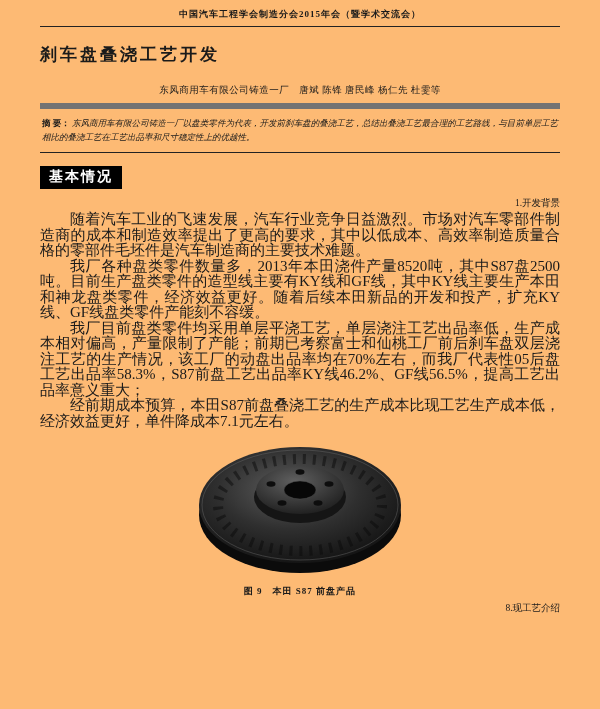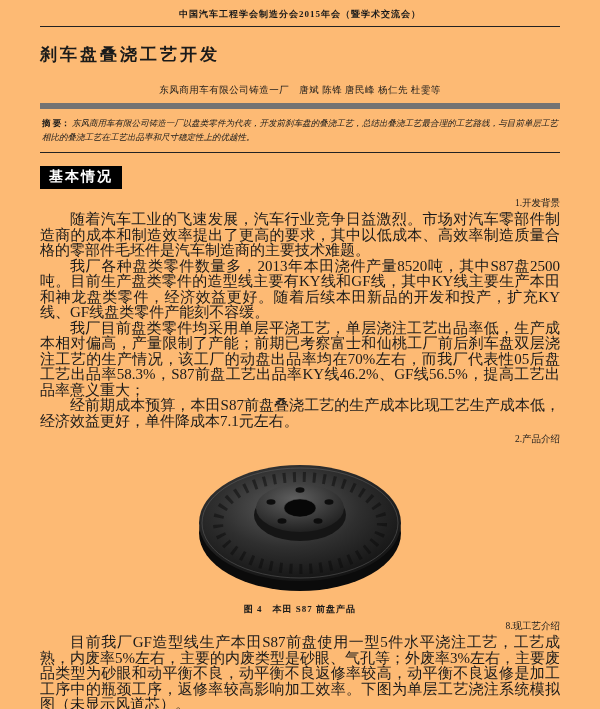--- a/index.html
+++ b/index.html
@@ -118,21 +118,20 @@
     <span class="section-heading">基本情况</span>
   </div>
 
   <div class="subheading">1.开发背景</div>
 
   <p class="para">随着汽车工业的飞速发展，汽车行业竞争日益激烈。市场对汽车零部件制造商的成本和制造效率提出了更高的要求，其中以低成本、高效率制造质量合格的零部件毛坯件是汽车制造商的主要技术难题。</p>
   <p class="para">我厂各种盘类零件数量多，2013年本田浇件产量8520吨，其中S87盘2500吨。目前生产盘类零件的造型线主要有KY线和GF线，其中KY线主要生产本田和神龙盘类零件，经济效益更好。随着后续本田新品的开发和投产，扩充KY线、GF线盘类零件产能刻不容缓。</p>
   <p class="para">我厂目前盘类零件均采用单层平浇工艺，单层浇注工艺出品率低，生产成本相对偏高，产量限制了产能；前期已考察富士和仙桃工厂前后刹车盘双层浇注工艺的生产情况，该工厂的动盘出品率均在70%左右，而我厂代表性05后盘工艺出品率58.3%，S87前盘工艺出品率KY线46.2%、GF线56.5%，提高工艺出品率意义重大；</p>
   <p class="para">经前期成本预算，本田S87前盘叠浇工艺的生产成本比现工艺生产成本低，经济效益更好，单件降成本7.1元左右。</p>
 
-  <div class="subheading">2.产品介绍</div>
 
 
   <figure class="product-figure">
     <svg width="236" height="148" viewBox="0 0 236 148" role="img" aria-label="brake disc render">
       <defs>
         <radialGradient id="discG" cx="44%" cy="36%" r="70%">
           <stop offset="0%" stop-color="#5c5c5c"></stop>
           <stop offset="50%" stop-color="#2f2f2f"></stop>
           <stop offset="100%" stop-color="#101010"></stop>
         </radialGradient>
@@ -156,20 +155,19 @@
 
       <ellipse cx="118" cy="41" rx="4.5" ry="2.8" fill="#0d0d0d"></ellipse>
       <ellipse cx="147" cy="53" rx="4.5" ry="2.8" fill="#0d0d0d"></ellipse>
       <ellipse cx="136" cy="72" rx="4.5" ry="2.8" fill="#0d0d0d"></ellipse>
       <ellipse cx="100" cy="72" rx="4.5" ry="2.8" fill="#0d0d0d"></ellipse>
       <ellipse cx="89" cy="53" rx="4.5" ry="2.8" fill="#0d0d0d"></ellipse>
 
       <ellipse cx="118" cy="59" rx="16" ry="9" fill="#070707"></ellipse>
       <ellipse cx="118" cy="59" rx="16" ry="9" fill="none" stroke="#4c4c4c" stroke-width="0.8" opacity="0.6"></ellipse>
     </svg>
-    <figcaption class="figure-caption">图 4　本田 S87 前盘产品</figcaption>
+    <figcaption class="figure-caption">图 9　本田 S87 前盘产品</figcaption>
   </figure>
 
   <div class="subheading">8.现工艺介绍</div>
 
-  <p class="para">目前我厂GF造型线生产本田S87前盘使用一型5件水平浇注工艺，工艺成熟，内废率5%左右，主要的内废类型是砂眼、气孔等；外废率3%左右，主要废品类型为砂眼和动平衡不良，动平衡不良返修率较高，动平衡不良返修是加工工序中的瓶颈工序，返修率较高影响加工效率。下图为单层工艺浇注系统模拟图（未显示风道芯）。</p>
 
 </div>
 
 </body></html>

